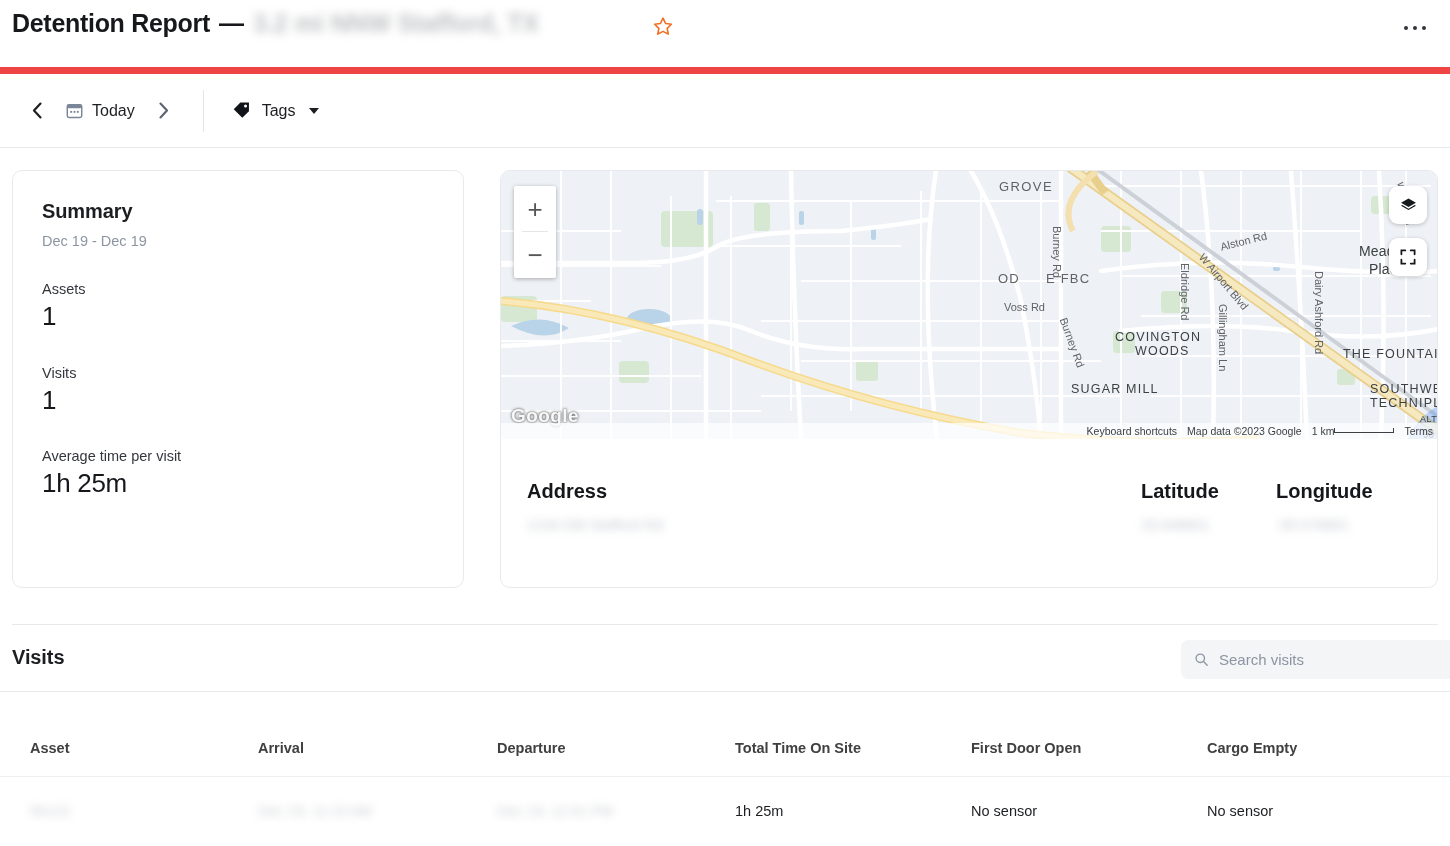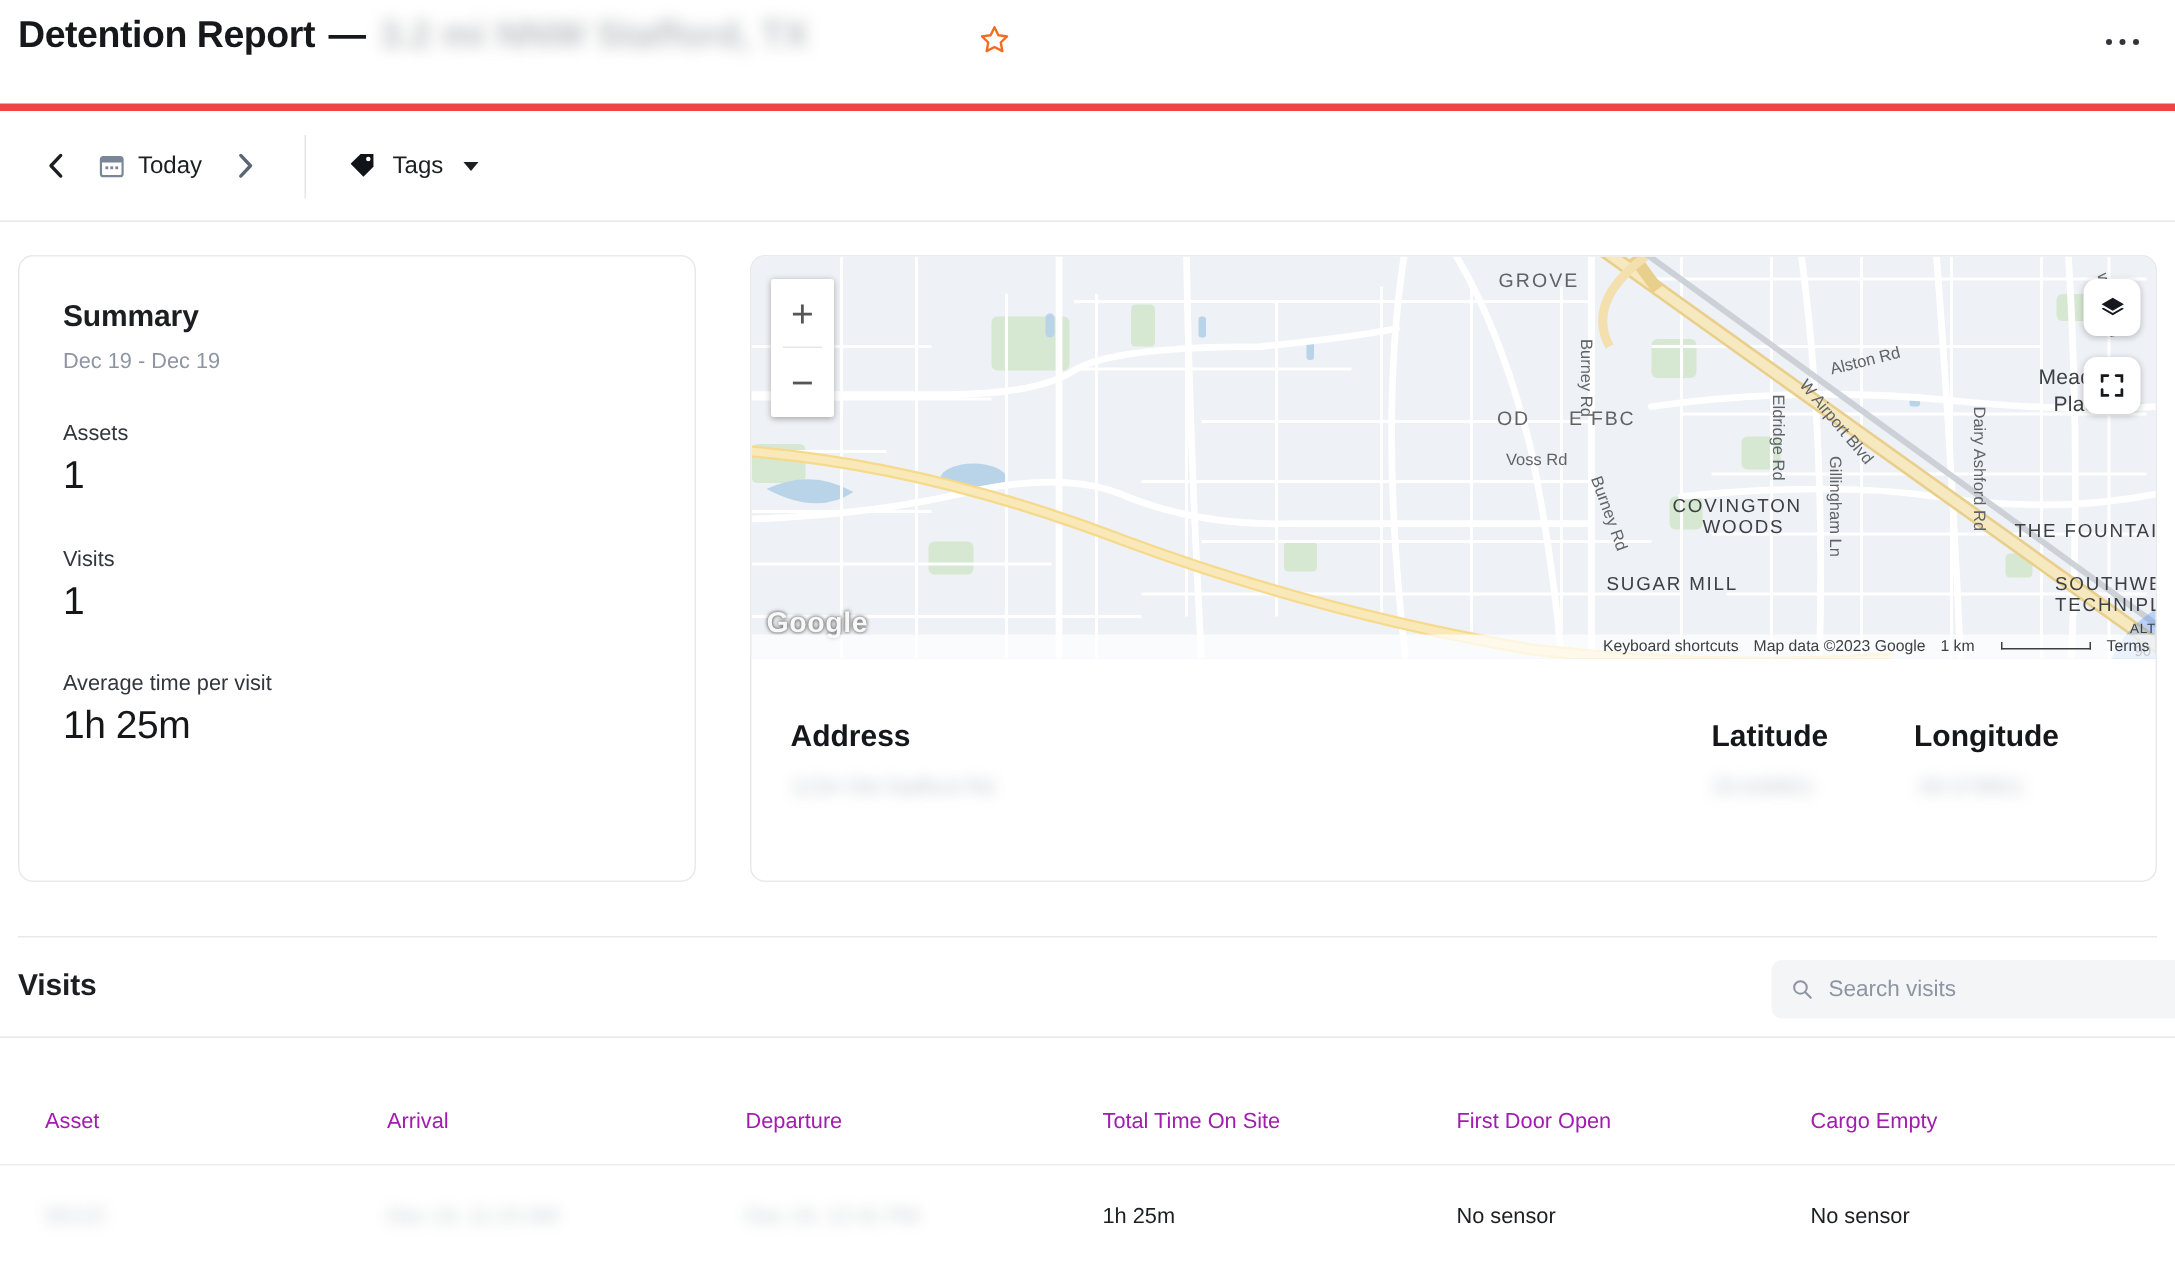--- a/index.html
+++ b/index.html
@@ -8,21 +8,21 @@
     background: #ffffff;
     font-family: "Liberation Sans", sans-serif;
     color: #1c1e21;
     overflow: hidden;
   }
   .page { position: relative; width: 1450px; height: 846px; }
 
   
   .header {
     position: absolute; left: 0; top: 0; width: 1450px; height: 74px;
-    border-bottom: 5px solid #ef4444;
+    border-bottom: 7px solid #ef4444;
   }
   .title-wrap {
     position: absolute; left: 12px; top: 9px;
     display: flex; align-items: center; gap: 0;
   }
   .title-main {
     font-size: 25px; font-weight: 700; letter-spacing: -0.3px;
     color: #16181c; white-space: nowrap;
   }
   .title-dash {
@@ -144,21 +144,21 @@
     color: #f8f8f8; text-shadow: 0 0 3px rgba(90,90,90,.9), 0 0 2px rgba(120,120,120,.8);
     font-family: "Liberation Sans", sans-serif;
   }
   .map-footer {
     position: absolute; left: 0; bottom: 0; width: 938px; height: 16px;
     background: rgba(255,255,255,.72);
     display: flex; align-items: center; justify-content: flex-end;
     font-size: 10.5px; color: #3c4043; padding-right: 6px; gap: 10px;
   }
   .mf-item { white-space: nowrap; }
-  .scale-wrap { display: flex; align-items: center; gap: 18px; }
+  .scale-wrap { display: flex; align-items: center; gap: 0; }
   .scale-bar {
     width: 60px; height: 5px; border: 1px solid #3c4043;
     border-top: none; margin-bottom: 2px;
   }
   .geo-circle {
     position: absolute; left: 901px; top: 226px;
     width: 140px; height: 140px; border-radius: 50%;
     background: rgba(66,133,244,.30);
   }
 
@@ -203,21 +203,21 @@
   .table-top-rule {
     position: absolute; left: 0; top: 691px; width: 1450px; height: 1px;
     background: #e8e9ec;
   }
   .table-head-rule {
     position: absolute; left: 0; top: 776px; width: 1450px; height: 1px;
     background: #edeef1;
   }
   .th {
     position: absolute; top: 740px;
-    font-size: 14.5px; font-weight: 400; color: #a21caf; white-space: nowrap;
+    font-size: 14.5px; font-weight: 700; color: #404040; white-space: nowrap;
   }
   .td {
     position: absolute; top: 803px;
     font-size: 14.5px; color: #1c1e21; white-space: nowrap;
   }
   .td.redacted { color: #9aa0aa; filter: blur(4.5px); opacity: .5; }
   .c0 { left: 30px; } .c1 { left: 258px; } .c2 { left: 497px; }
   .c3 { left: 735px; } .c4 { left: 971px; } .c5 { left: 1207px; }
 </style>
 </head>

